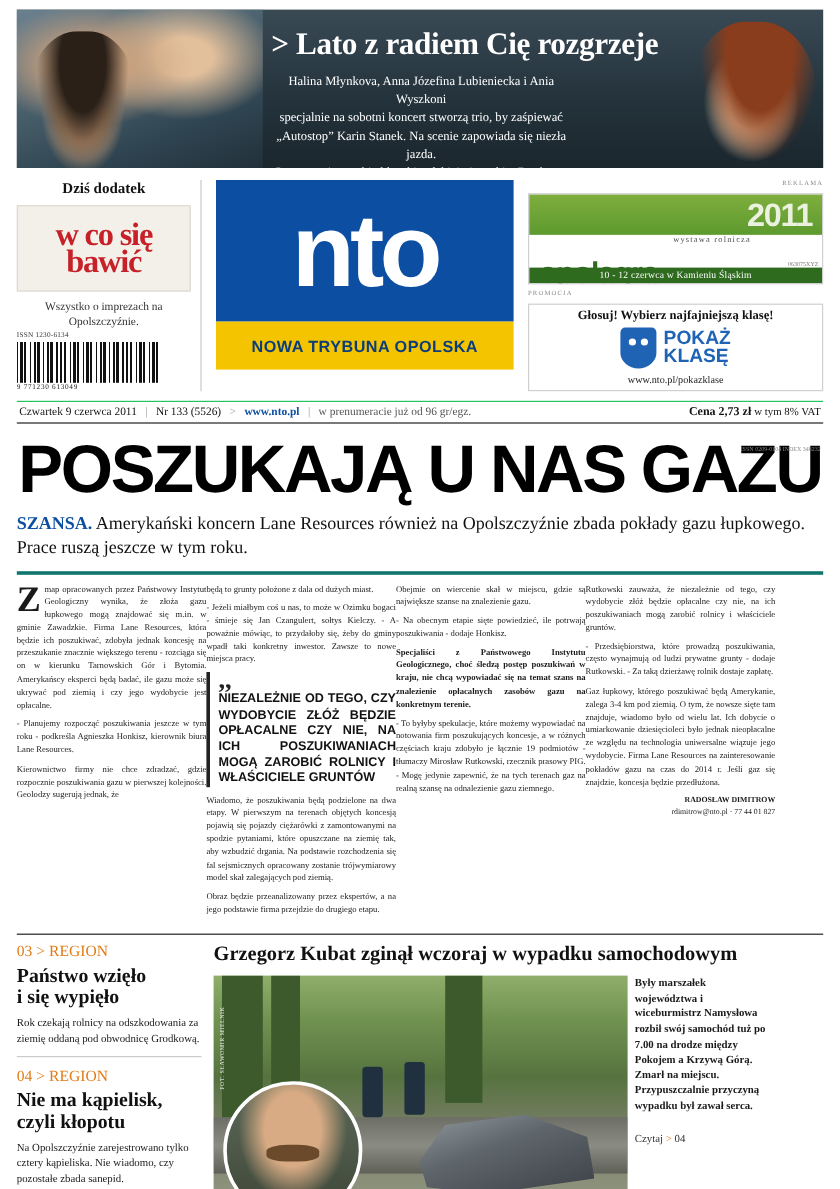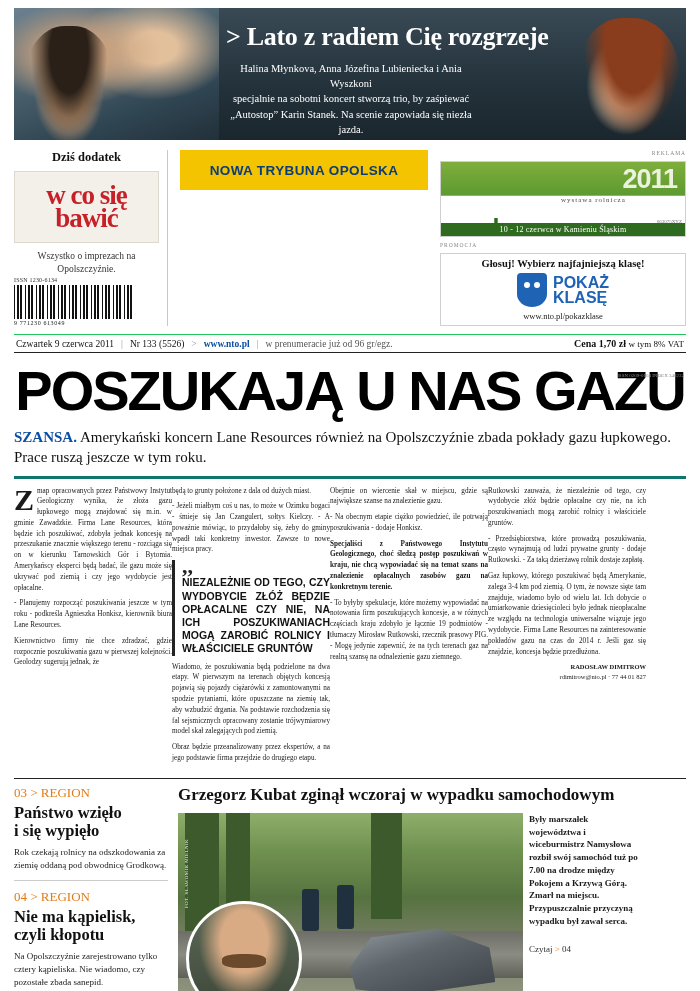--- a/index.html
+++ b/index.html
@@ -215,20 +215,23 @@
       </div>
       <div class="mh-left-sub">Wszystko o imprezach na Opolszczyźnie.</div>
       <div class="barcode-wrap">
         <div class="isbn">ISSN 1230-6134</div>
         <div class="barcode"></div>
         <div class="barcode-num">9 771230 613049</div>
       </div>
     </div>
 
     <div class="mh-center">
+      <div class="nto-box">
+        <div class="nto-logo">nto</div>
+      </div>
       <div class="nto-yellow">
         <span>NOWA TRYBUNA OPOLSKA</span>
       </div>
     </div>
 
     <div class="mh-right">
       <div class="reklama-lbl">REKLAMA</div>
       <div class="opolagra">
         <div class="opl-top">
           <div class="opl-2011">2011</div>
@@ -255,21 +258,21 @@
 
   <div class="datestrip">
     <span>Czwartek 9 czerwca 2011</span>
     <span class="sep">|</span>
     <span>Nr 133 (5526)</span>
     <span class="sep">&gt;</span>
     <span class="www">www.nto.pl</span>
     <span class="sep">|</span>
     <span class="grey">w prenumeracie już od 96 gr/egz.</span>
     <span class="price">
-      <span>Cena 1,70 zł</span>
+      <span>Cena 2,73 zł</span>
       <span class="norm">w tym 8% VAT</span>
     </span>
   </div>
   <div class="issn">ISSN 0209-0104 INDEX 348232</div>
 
   <div class="headline">POSZUKAJĄ U NAS GAZU</div>
   <div class="deck">
     <span class="szansa">SZANSA.</span>
     <span>Amerykański koncern Lane Resources również na Opolszczyźnie zbada pokłady gazu łupkowego. Prace ruszą jeszcze w tym roku.</span>
   </div>
@@ -285,21 +288,21 @@
       <p>- Jeżeli miałbym coś u nas, to może w Ozimku bogaci - śmieje się Jan Czangulert, sołtys Kielczy. - A poważnie mówiąc, to przydałoby się, żeby do gminy wpadł taki konkretny inwestor. Zawsze to nowe miejsca pracy.</p>
       <div class="pull">
         <div class="qmark">,,</div>
         <div class="ptext">NIEZALEŻNIE OD TEGO, CZY WYDOBYCIE ZŁÓŻ BĘDZIE OPŁACALNE CZY NIE, NA ICH POSZUKIWANIACH MOGĄ ZAROBIĆ ROLNICY I WŁAŚCICIELE GRUNTÓW</div>
       </div>
       <p>Wiadomo, że poszukiwania będą podzielone na dwa etapy. W pierwszym na terenach objętych koncesją pojawią się pojazdy ciężarówki z zamontowanymi na spodzie pytaniami, które opuszczane na ziemię tak, aby wzbudzić drgania. Na podstawie rozchodzenia się fal sejsmicznych opracowany zostanie trójwymiarowy model skał zalegających pod ziemią.</p>
       <p>Obraz będzie przeanalizowany przez ekspertów, a na jego podstawie firma przejdzie do drugiego etapu.</p>
     </div>
     <div class="col">
       <p>Obejmie on wiercenie skał w miejscu, gdzie są największe szanse na znalezienie gazu.</p>
-      <p>- Na obecnym etapie ciężko powiedzieć, ile potrwają poszukiwania - dodaje Honkisz.</p>
+      <p>- Na obecnym etapie sięte powiedzieć, ile potrwają poszukiwania - dodaje Honkisz.</p>
       <p><b>Specjaliści z Państwowego Instytutu Geologicznego, choć śledzą postęp poszukiwań w kraju, nie chcą wypowiadać się na temat szans na znalezienie opłacalnych zasobów gazu na konkretnym terenie.</b></p>
       <p>- To byłyby spekulacje, które możemy wypowiadać na notowania firm poszukujących koncesje, a w różnych częściach kraju zdobyło je łącznie 19 podmiotów - tłumaczy Mirosław Rutkowski, rzecznik prasowy PIG. - Mogę jedynie zapewnić, że na tych terenach gaz na realną szansę na odnalezienie gazu ziemnego.</p>
     </div>
     <div class="col">
       <p>Rutkowski zauważa, że niezależnie od tego, czy wydobycie złóż będzie opłacalne czy nie, na ich poszukiwaniach mogą zarobić rolnicy i właściciele gruntów.</p>
       <p>- Przedsiębiorstwa, które prowadzą poszukiwania, często wynajmują od ludzi prywatne grunty - dodaje Rutkowski. - Za taką dzierżawę rolnik dostaje zapłatę.</p>
       <p>Gaz łupkowy, którego poszukiwać będą Amerykanie, zalega 3-4 km pod ziemią. O tym, że nowsze sięte tam znajduje, wiadomo było od wielu lat. Ich dobycie o umiarkowanie dziesięcioleci było jednak nieopłacalne ze względu na technologia uniwersalne wiązuje jego wydobycie. Firma Lane Resources na zainteresowanie pokładów gazu na czas do 2014 r. Jeśli gaz się znajdzie, koncesja będzie przedłużona.</p>
       <div class="byline">
         <b>RADOSŁAW DIMITROW</b><br>
         <span>rdimitrow@nto.pl · 77 44 01 827</span>

